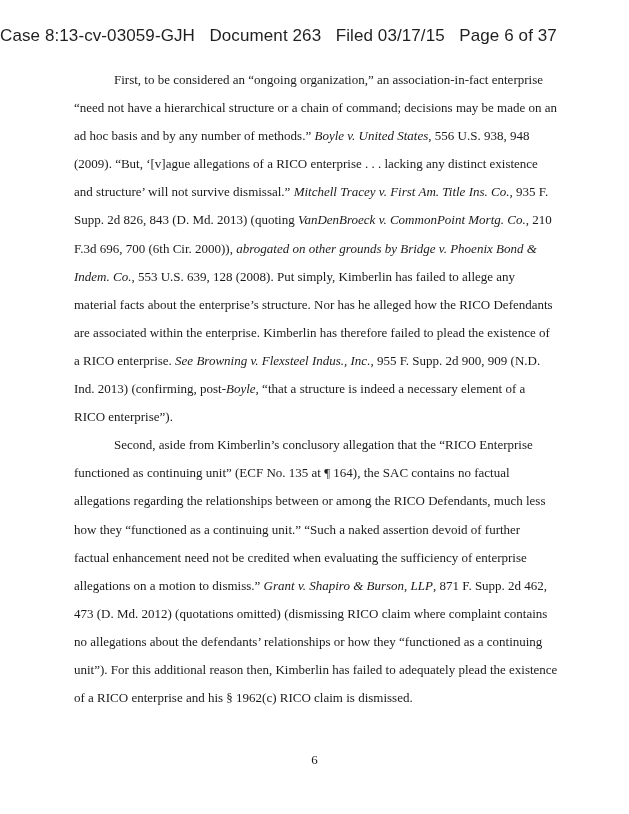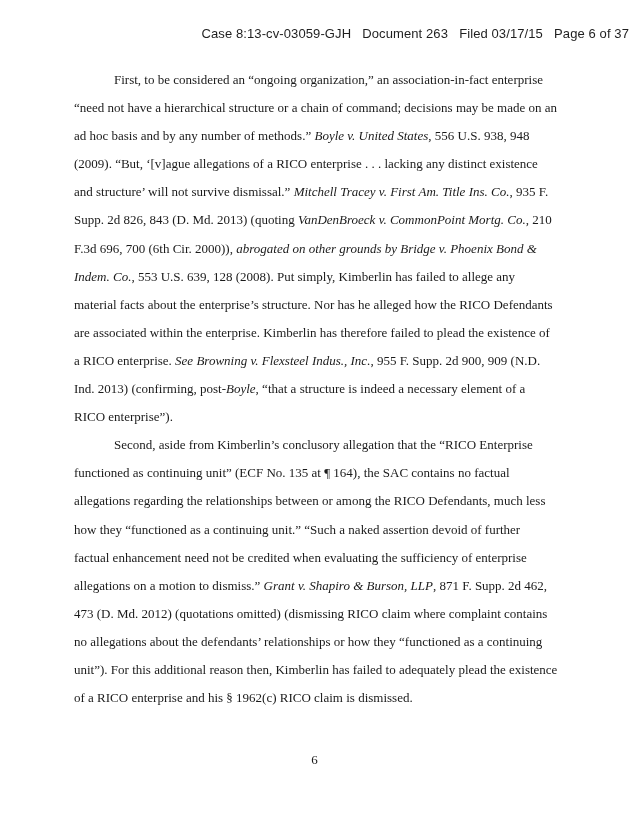--- a/index.html
+++ b/index.html
@@ -14,23 +14,23 @@
     background: #ffffff;
     font-family: "Liberation Serif", serif;
     color: #1a1a1a;
     overflow: hidden;
   }
   .doc-header {
     position: absolute;
     top: 26px;
     left: 0;
     width: 629px;
-    text-align: right;
+    text-align: left;
     font-family: "Liberation Sans", sans-serif;
-    font-size: 13px;
+    font-size: 17px;
     color: #1f1f1f;
     white-space: pre;
     letter-spacing: 0.1px;
   }
   .doc-body {
     position: absolute;
     top: 66px;
     left: 74px;
     width: 484px;
     font-size: 13px;

